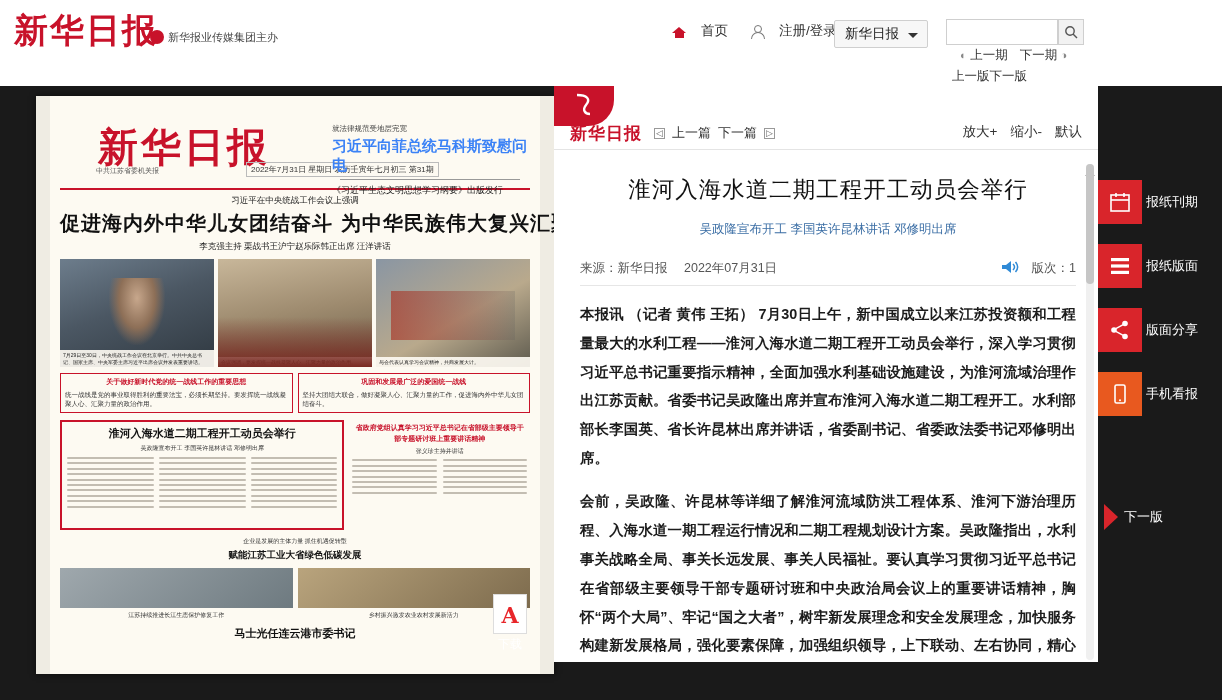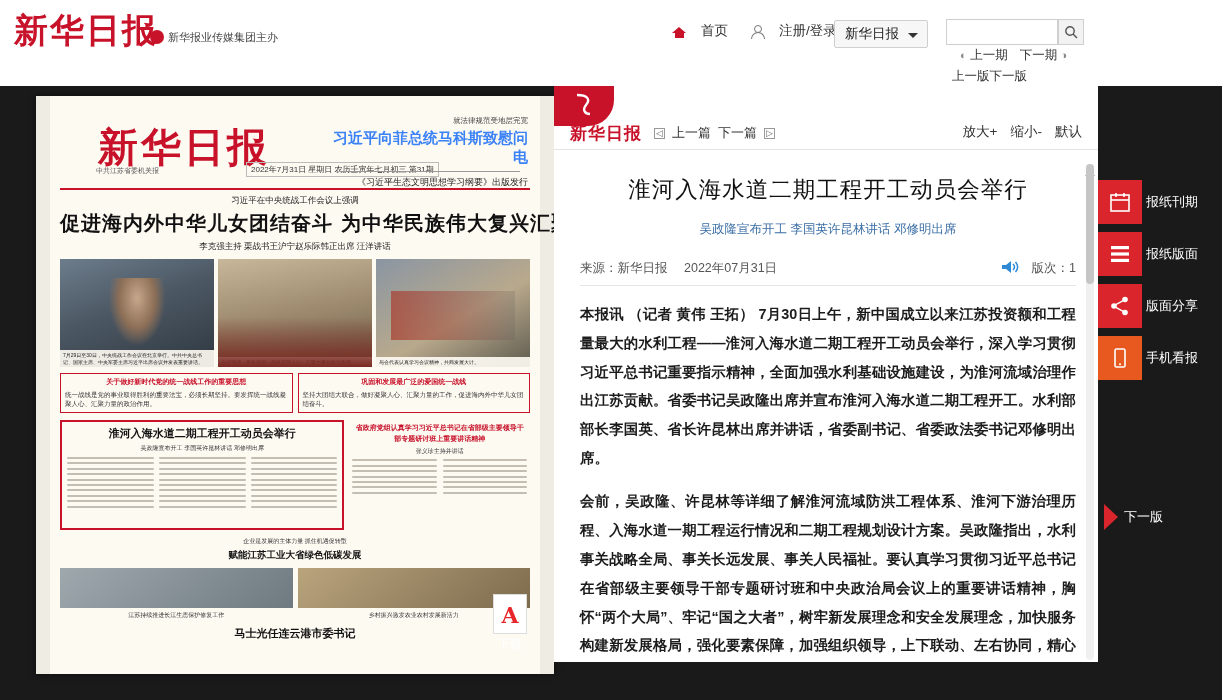--- a/index.html
+++ b/index.html
@@ -194,23 +194,23 @@
     position: absolute; left: 36px; top: 62px;
     font-size: 7px; color: #555; white-space: nowrap;
   }
   .pp-date {
     position: absolute; left: 186px; top: 58px;
     font-size: 8px; color: #333;
     border: 1px solid #bbb; padding: 1px 4px;
     white-space: nowrap;
   }
   .pp-head-right {
-    position: absolute; left: 272px; top: 12px;
+    position: absolute; left: 272px; top: 20px;
     width: 196px;
-    text-align: right;
+    text-align: left;
   }
   .pp-hr-small { font-size: 7.5px; color: #444; margin-bottom: 3px; }
   .pp-hr-big {
     font-size: 15px; font-weight: bold; color: #3b82f6;
     font-family: Liberation Serif, serif;
     margin-bottom: 4px;
   }
   .pp-hr-line { border-top: 1px solid #999; margin: 4px 8px; }
   .pp-hr-mid { font-size: 9px; color: #222; }
 
@@ -461,21 +461,21 @@
   }
 
   
   .rail {
     position: absolute;
     left: 1098px; top: 94px;
     width: 44px;
   }
   .rail-btn {
     width: 44px; height: 44px;
-    margin-bottom: 8px;
+    margin-bottom: 20px;
     position: relative;
     cursor: pointer;
     font-family: Liberation Serif, serif;
   }
   .rb1 { background: #d9252b; }
   .rb2 { background: #d9252b; }
   .rb3 { background: #d9252b; }
   .rb4 { background: #e8591f; }
   .rail-label {
     position: absolute;

